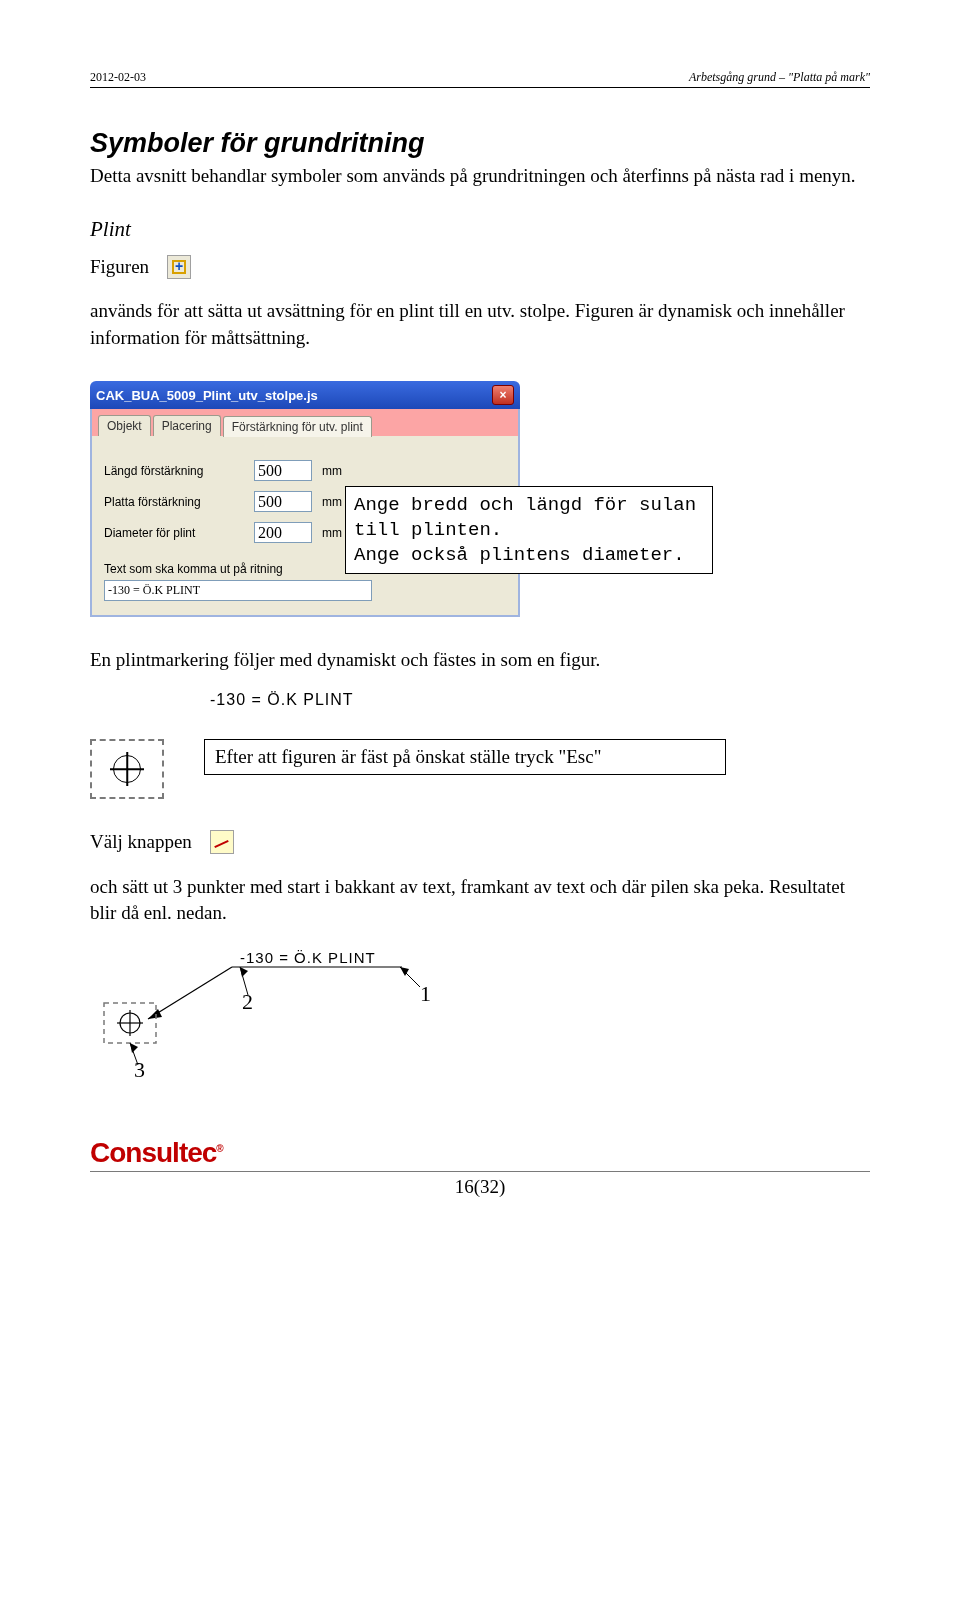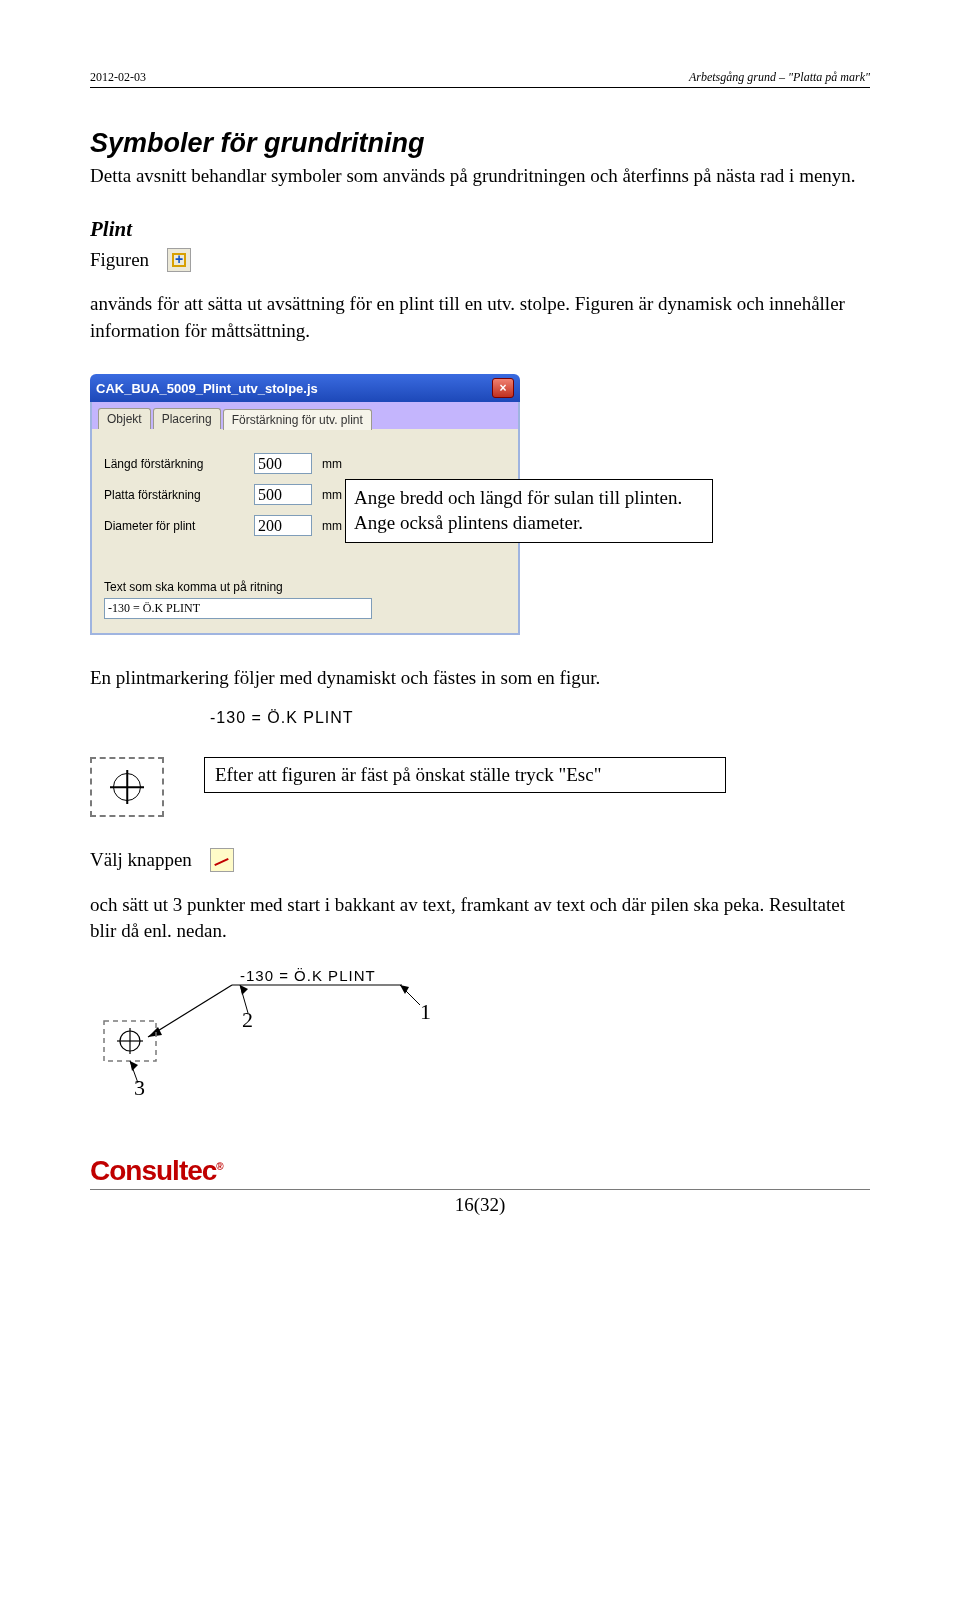--- a/index.html
+++ b/index.html
@@ -2,41 +2,41 @@
 <html><head>
 <meta charset="utf-8">
 <style>
   html,body{margin:0;padding:0;background:#fff;}
   body{font-family:"Times New Roman",Times,serif;color:#000;width:960px;}
   .page{padding:70px 90px 40px 90px;}
   .hdr{display:flex;justify-content:space-between;align-items:flex-end;border-bottom:1px solid #000;padding-bottom:2px;margin-bottom:40px;font-size:12px;}
   .hdr-right{font-style:italic;}
   h1{font-family:Arial,Helvetica,sans-serif;font-style:italic;font-weight:bold;font-size:27px;margin:0 0 4px 0;}
   p{font-size:19px;line-height:1.35;margin:0 0 18px 0;}
-  .sub{font-family:"Times New Roman",serif;font-style:italic;font-weight:bold;font-size:21px;margin:28px 0 5px 0;}
+  .sub{font-family:"Times New Roman",serif;font-style:italic;font-weight:normal;font-size:21px;margin:28px 0 12px 0;}
   .inline-row{display:flex;align-items:center;flex-wrap:wrap;gap:18px;font-size:19px;line-height:1.4;}
   .inline-icon{display:inline-block;width:22px;height:22px;border:1px solid #a0a0a0;background:#ece9d8;position:relative;vertical-align:middle;}
   .inline-icon.plint::before{content:"";position:absolute;top:4px;left:4px;right:4px;bottom:4px;border:2px solid #d8a000;border-radius:0;}
   .inline-icon.plint::after{content:"+";position:absolute;top:50%;left:50%;transform:translate(-50%,-52%);color:#1050c0;font-size:14px;font-weight:bold;font-family:Arial;}
   .inline-icon.leader{background:#fffbc8;}
   .inline-icon.leader::before{content:"";position:absolute;left:3px;top:12px;width:15px;height:2px;background:#c00000;transform:rotate(-25deg);}
   .win{margin:30px 0 30px 0;width:430px;font-family:Tahoma,Arial,sans-serif;font-size:12px;color:#000;position:relative;}
   .titlebar{display:flex;align-items:center;justify-content:space-between;background:linear-gradient(#3a6be0,#1d48b8);color:#fff;font-weight:bold;padding:4px 6px;border-radius:6px 6px 0 0;font-size:13px;}
   .closebtn{width:20px;height:18px;background:linear-gradient(#f08070,#c03020);border:1px solid #7a0000;border-radius:3px;display:flex;align-items:center;justify-content:center;color:#fff;font-weight:bold;font-size:12px;}
-  .tabrow{display:flex;gap:2px;background:#c4b5fd;padding:6px 6px 0 6px;border-left:2px solid #9fb4e0;border-right:2px solid #9fb4e0;}
+  .tabrow{display:flex;gap:2px;background:#fca5a5;padding:6px 6px 0 6px;border-left:2px solid #9fb4e0;border-right:2px solid #9fb4e0;}
   .tab{background:#ece9d8;border:1px solid #9c9a8c;border-bottom:none;padding:3px 8px;border-radius:3px 3px 0 0;color:#333;}
   .tab.active{background:#f6f4ea;font-weight:normal;position:relative;top:1px;}
   .panel{background:#ece9d8;border-left:2px solid #9fb4e0;border-right:2px solid #9fb4e0;border-bottom:2px solid #9fb4e0;padding:14px 12px;}
   .row{display:flex;align-items:center;margin:10px 0;}
   .lbl{width:150px;}
   .inp{width:50px;height:17px;border:1px solid #7f9db9;background:#fff;padding:1px 3px;font-size:16px;font-family:Tahoma;text-align:left;}
   .unit{margin-left:10px;}
-  .txtlbl{margin-top:44px;}
+  .txtlbl{margin-top:19px;}
   .txtbox{margin-top:4px;width:260px;height:17px;border:1px solid #7f9db9;background:#fff;padding:1px 3px;font-size:12px;font-family:Tahoma;}
-  .callout{position:absolute;top:105px;left:255px;width:350px;background:#fff;border:1px solid #000;padding:6px 8px;font-family:Liberation Serif, serif;font-size:19px;line-height:1.3;}
+  .callout{position:absolute;top:105px;left:255px;width:350px;background:#fff;border:1px solid #000;padding:6px 8px;font-family:Liberation Mono, monospace;font-size:19px;line-height:1.3;}
   .plintmark{display:flex;align-items:flex-start;gap:40px;margin:30px 0;}
   .dashsquare{width:70px;height:56px;border:2px dashed #7a7a7a;display:flex;align-items:center;justify-content:center;}
   .dashsquare .circ{width:26px;height:26px;position:relative;border:1.5px solid #000;border-radius:50%;}
   .dashsquare .circ::before{content:"";position:absolute;left:50%;top:-4px;bottom:-4px;width:1.5px;background:#000;transform:translateX(-50%);}
   .dashsquare .circ::after{content:"";position:absolute;top:50%;left:-4px;right:-4px;height:1.5px;background:#000;transform:translateY(-50%);}
   .plinttext{font-family:Arial,sans-serif;font-size:16px;letter-spacing:1px;}
   .framed{border:1.5px solid #000;padding:6px 10px;font-size:19px;font-family:"Times New Roman";width:500px;}
   .resultfig{margin:20px 0 10px 0;position:relative;width:420px;height:130px;}
   .resultfig svg{position:absolute;top:0;left:0;}
   .numlbl{position:absolute;font-size:22px;font-family:"Times New Roman";}

